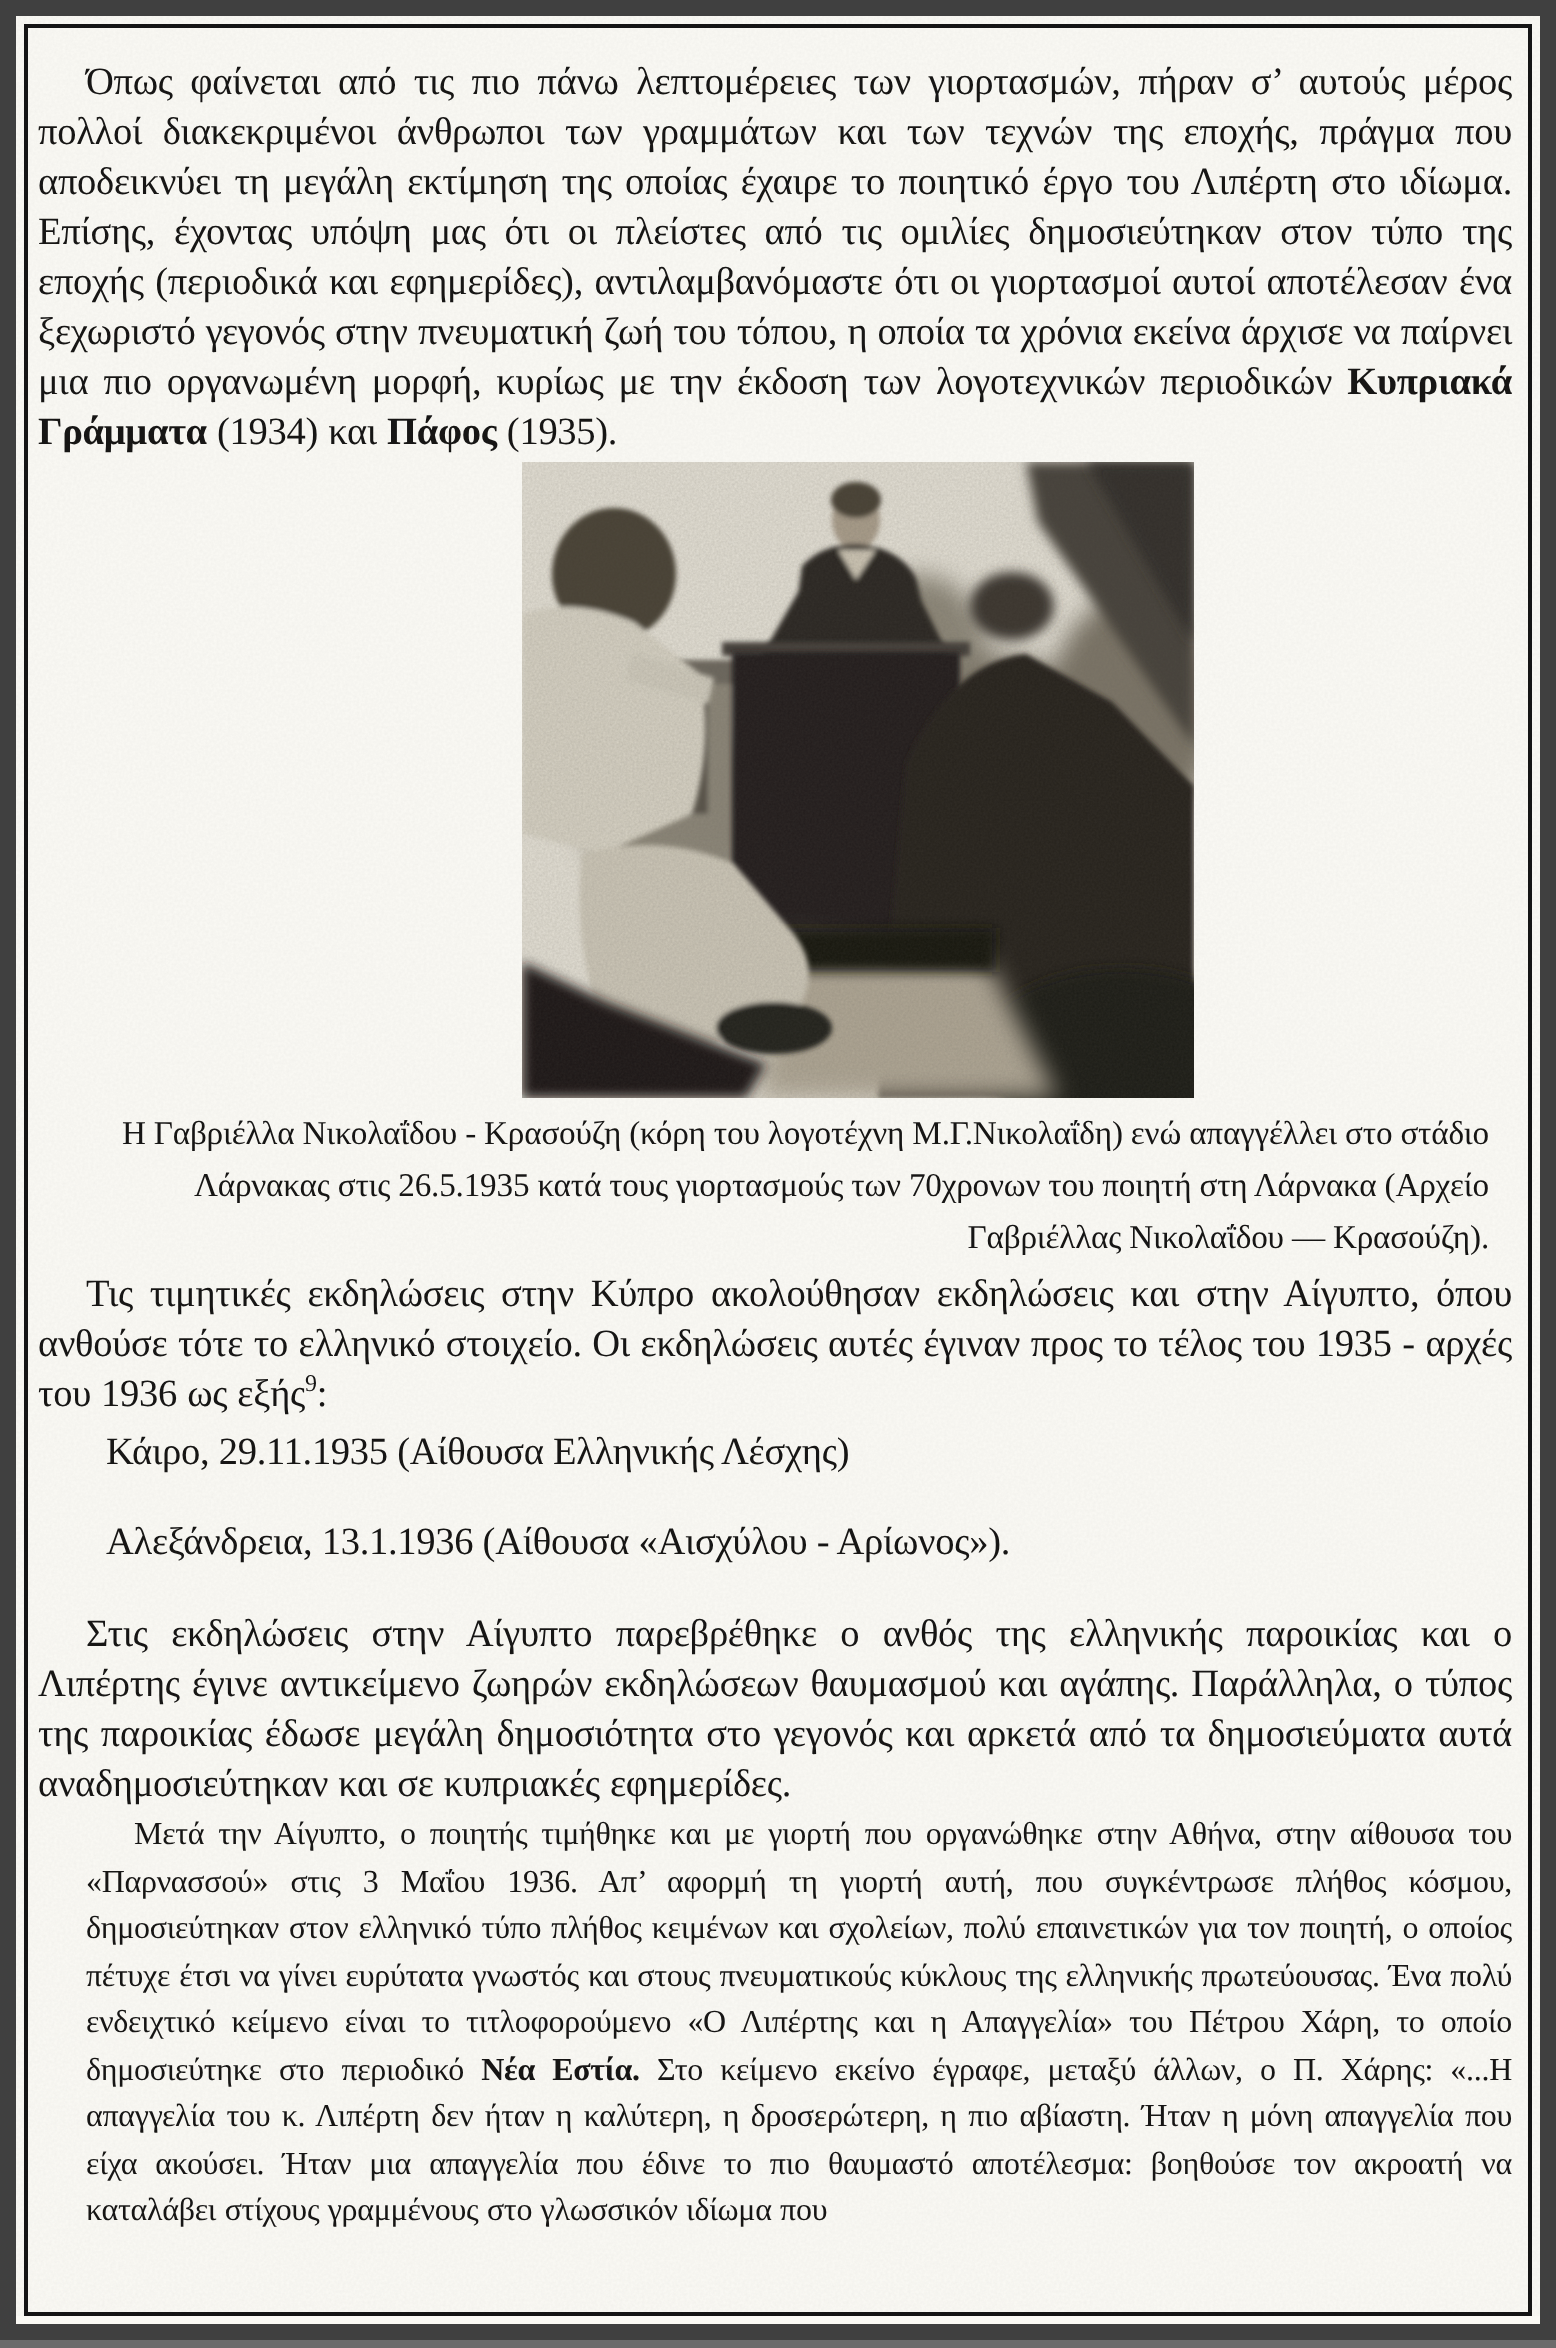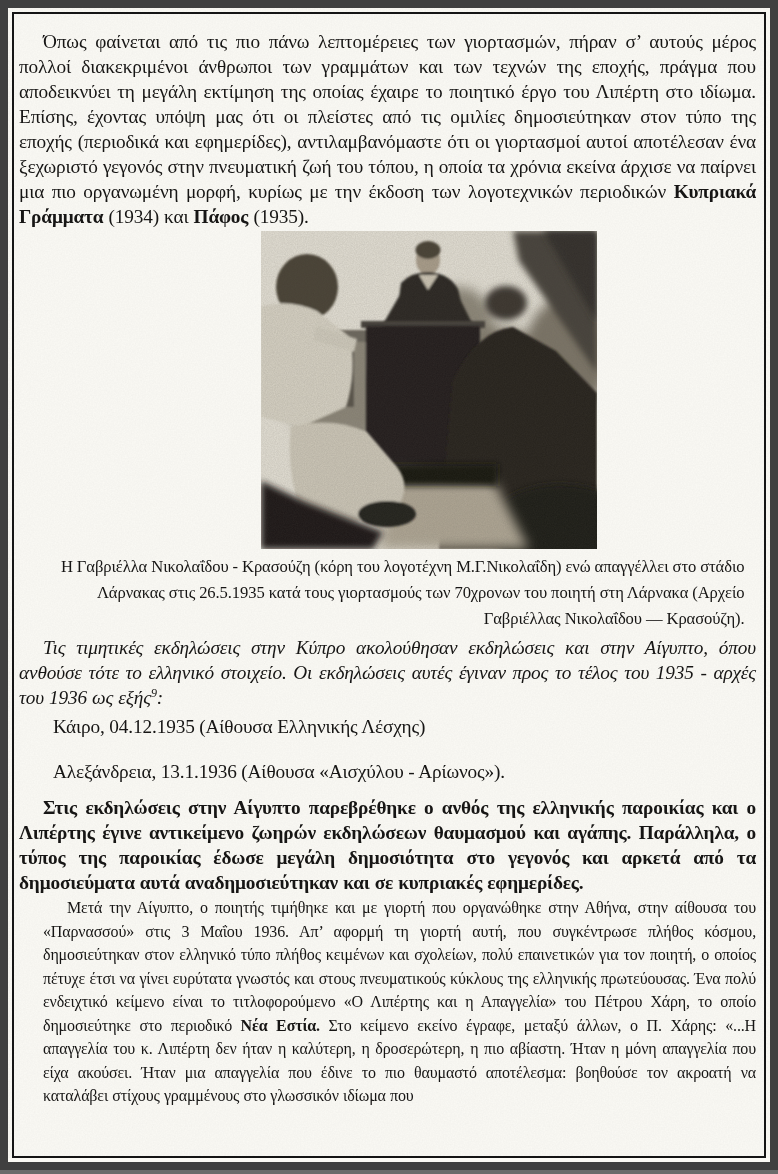--- a/index.html
+++ b/index.html
@@ -43,31 +43,31 @@
   }
   figure.photo svg{display:block;width:336px;height:318px;}
   .caption{
     margin:5px auto 0;
     width:714px;
     font-size:16.6px;
     line-height:26px;
     text-align:right;
     letter-spacing:-0.1px;
   }
-  .p2{margin-top:3px;font-style:italic;}
+  .p2{margin-top:3px;}
   .event{
     margin:4px 0 0 0;
     font-size:19.3px;
     line-height:25px;
     text-indent:34px;
     text-align:left;
     letter-spacing:-0.15px;
   }
   .event2{margin-top:20px;}
-  .p3{margin-top:11px;font-weight:bold;}
+  .p3{margin-top:21px;}
   .p4{
     margin-top:1px;
     font-size:16px;
     line-height:23.5px;
     margin-left:24px;
   }
   .page-grain{
     position:absolute;inset:0;
     pointer-events:none;
     opacity:.05;
@@ -148,21 +148,21 @@
         <path d="M0,250 L42,270 L122,301 L112,318 L0,318 Z" fill="#1b1916" filter="url(#b3)"></path>
 
         <rect x="0" y="0" width="336" height="318" filter="url(#grainf)" opacity="0.32"></rect>
       </svg>
     </figure>
 
     <p class="caption">Η Γαβριέλλα Νικολαΐδου - Κρασούζη (κόρη του λογοτέχνη Μ.Γ.Νικολαΐδη) ενώ απαγγέλλει στο στάδιο Λάρνακας στις 26.5.1935 κατά τους γιορτασμούς των 70χρονων του ποιητή στη Λάρνακα (Αρχείο Γαβριέλλας Νικολαΐδου — Κρασούζη).</p>
 
     <p class="par p2"><span>Τις τιμητικές εκδηλώσεις στην Κύπρο ακολούθησαν εκδηλώσεις και στην Αίγυπτο, όπου ανθούσε τότε το ελληνικό στοιχείο. Οι εκδηλώσεις αυτές έγιναν προς το τέλος του 1935 - αρχές του 1936 ως εξής</span><sup class="fn">9</sup><span>:</span></p>
 
-    <p class="event">Κάιρο, 04.12.1935 (Αίθουσα Ελληνικής Λέσχης)</p>
+    <p class="event">Κάιρο, 29.11.1935 (Αίθουσα Ελληνικής Λέσχης)</p>
     <p class="event event2">Αλεξάνδρεια, 13.1.1936 (Αίθουσα «Αισχύλου - Αρίωνος»).</p>
 
     <p class="par p3"><span>Στις εκδηλώσεις στην Αίγυπτο παρεβρέθηκε ο ανθός της ελληνικής παροικίας και ο Λιπέρτης έγινε αντικείμενο ζωηρών εκδηλώσεων θαυμασμού και αγάπης. Παράλληλα, ο τύπος της παροικίας έδωσε μεγάλη δημοσιότητα στο γεγονός και αρκετά από τα δημοσιεύματα αυτά αναδημοσιεύτηκαν και σε κυπριακές εφημερίδες.</span></p>
 
     <p class="par p4"><span>Μετά την Αίγυπτο, ο ποιητής τιμήθηκε και με γιορτή που οργανώθηκε στην Αθήνα, στην αίθουσα του «Παρνασσού» στις 3 Μαΐου 1936. Απ’ αφορμή τη γιορτή αυτή, που συγκέντρωσε πλήθος κόσμου, δημοσιεύτηκαν στον ελληνικό τύπο πλήθος κειμένων και σχολείων, πολύ επαινετικών για τον ποιητή, ο οποίος πέτυχε έτσι να γίνει ευρύτατα γνωστός και στους πνευματικούς κύκλους της ελληνικής πρωτεύουσας. Ένα πολύ ενδειχτικό κείμενο είναι το τιτλοφορούμενο «Ο Λιπέρτης και η Απαγγελία» του Πέτρου Χάρη, το οποίο δημοσιεύτηκε στο περιοδικό </span><b class="bold">Νέα Εστία.</b><span> Στο κείμενο εκείνο έγραφε, μεταξύ άλλων, ο Π. Χάρης: «...Η απαγγελία του κ. Λιπέρτη δεν ήταν η καλύτερη, η δροσερώτερη, η πιο αβίαστη. Ήταν η μόνη απαγγελία που είχα ακούσει. Ήταν μια απαγγελία που έδινε το πιο θαυμαστό αποτέλεσμα: βοηθούσε τον ακροατή να καταλάβει στίχους γραμμένους στο γλωσσικόν ιδίωμα που</span></p>
 
   </div>
 
   <svg class="page-grain" viewBox="0 0 778 1174" preserveAspectRatio="none">
     <defs>

